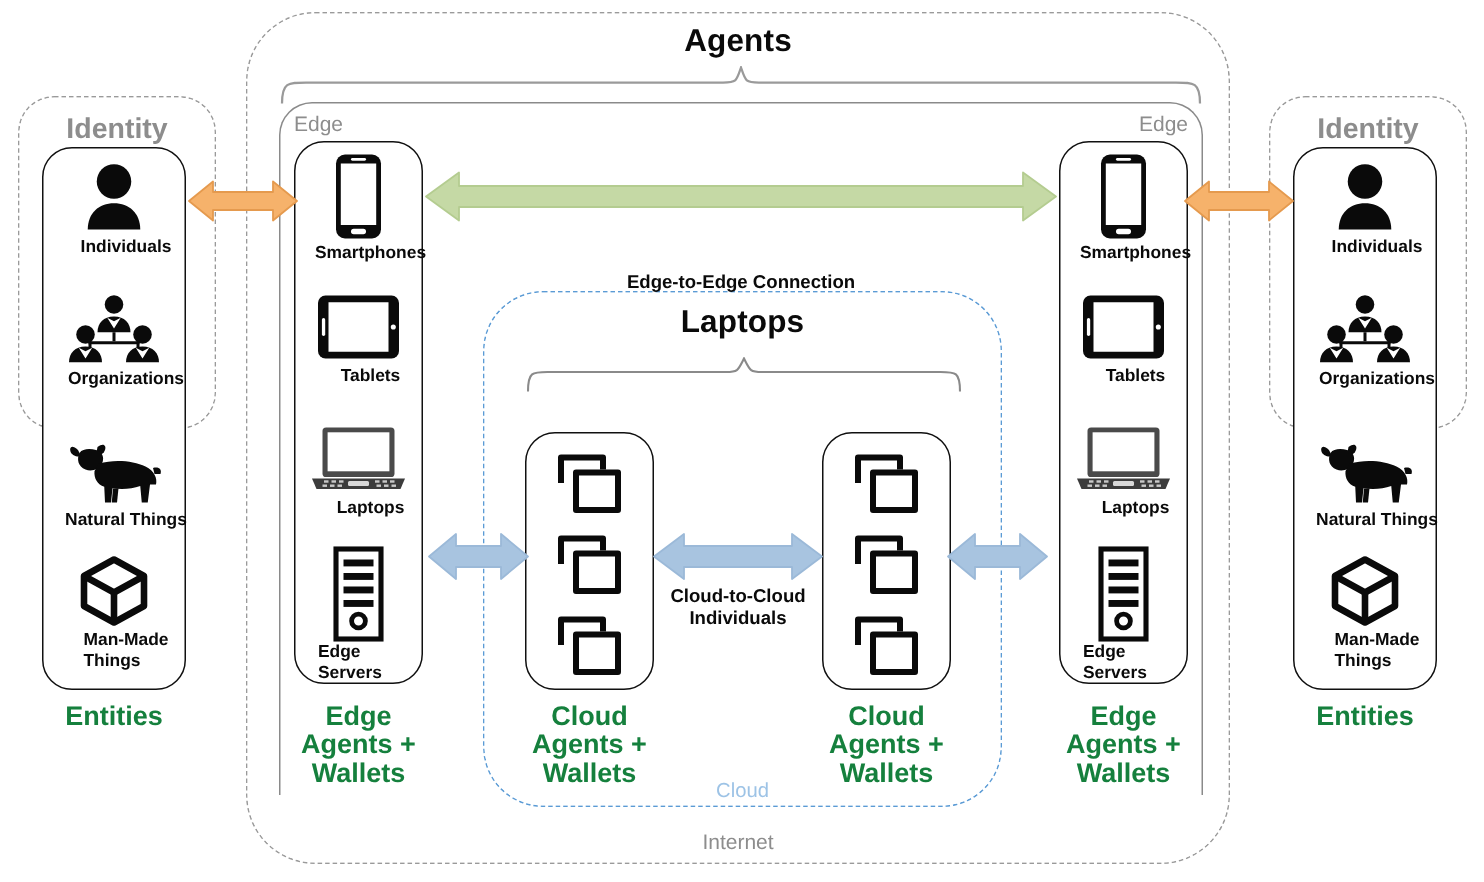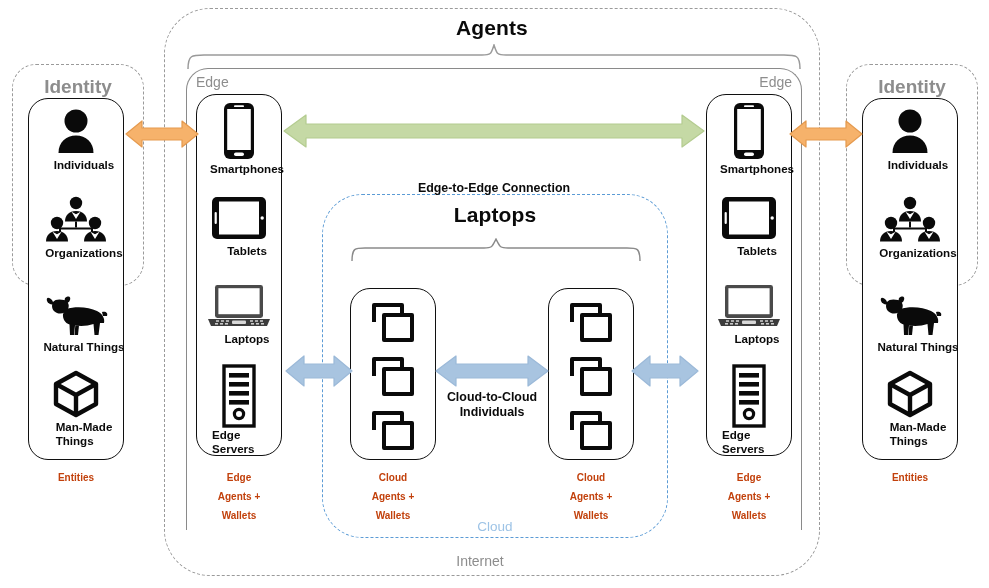--- a/index.html
+++ b/index.html
@@ -43,22 +43,22 @@
   
   .t-title {
     font-weight: bold;
     font-size: 21px;
     color: #0a0a0a;
     text-align: center;
     letter-spacing: .1px;
   }
   .t-section {
     font-weight: bold;
-    font-size: 10px;
-    color: #c2410c;
+    font-size: 18px;
+    color: #15803d;
     text-align: center;
     line-height: 19px;
   }
   .t-gray-hdr {
     font-weight: bold;
     font-size: 19px;
     color: #8d8d8d;
     text-align: center;
   }
   .t-gray-lite {
@@ -95,21 +95,21 @@
     justify-content: flex-start;
   }
   .ico-wrap { display:flex; align-items:center; justify-content:center; }
 </style>
 </head>
 <body>
 
 <div id="stage">
 
   <div class="abs dashed-gray" style="left:164px; top:8px; width:656px; height:568px;"></div>
-  <div class="abs t-gray-lite" style="left:400px; top:553px; width:160px;">Internet</div>
+  <div class="abs t-gray-lite" style="left:412px; top:553px; width:160px;">Internet</div>
 
   <div class="abs t-title" style="left:392px; top:16px; width:200px;">Agents</div>
 
   <svg class="abs" style="left:186px; top:44px;" width="616" height="26" viewBox="0 0 616 26">
     <path d="M2 25 C2 11, 6 11, 18 11 L296 11 C305 11, 305 10, 308 1
              C311 10, 311 11, 320 11 L598 11 C610 11, 614 11, 614 25" fill="none" stroke="#9a9a9a" stroke-width="1.5"></path>
   </svg>
 
   <div class="abs panel-thin" style="left:186px; top:68px; width:616px; height:460px; border-bottom:none;
               border-radius:22px 22px 0 0; height:462px;"></div>

